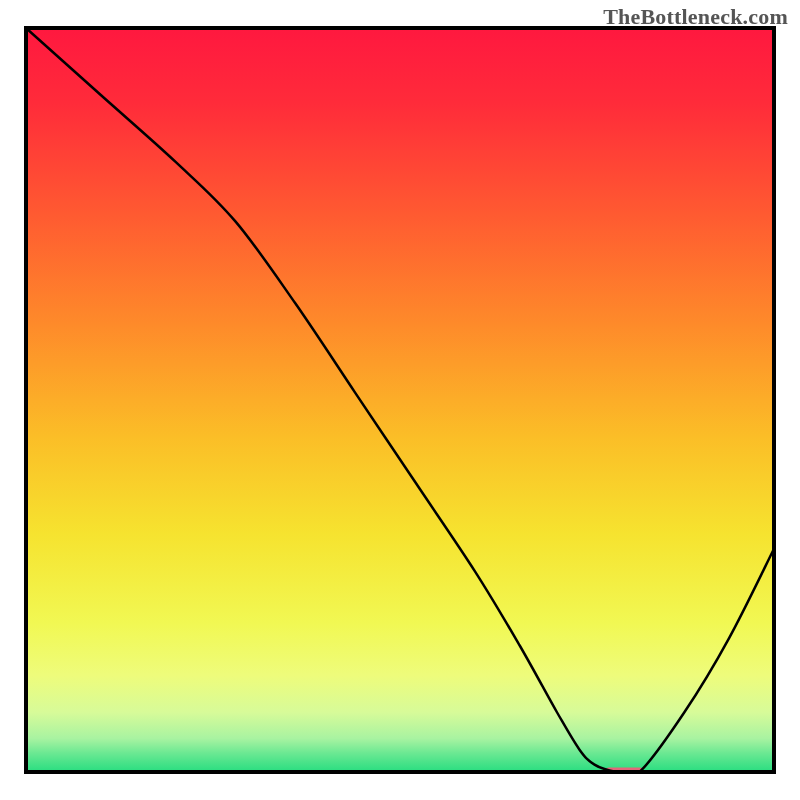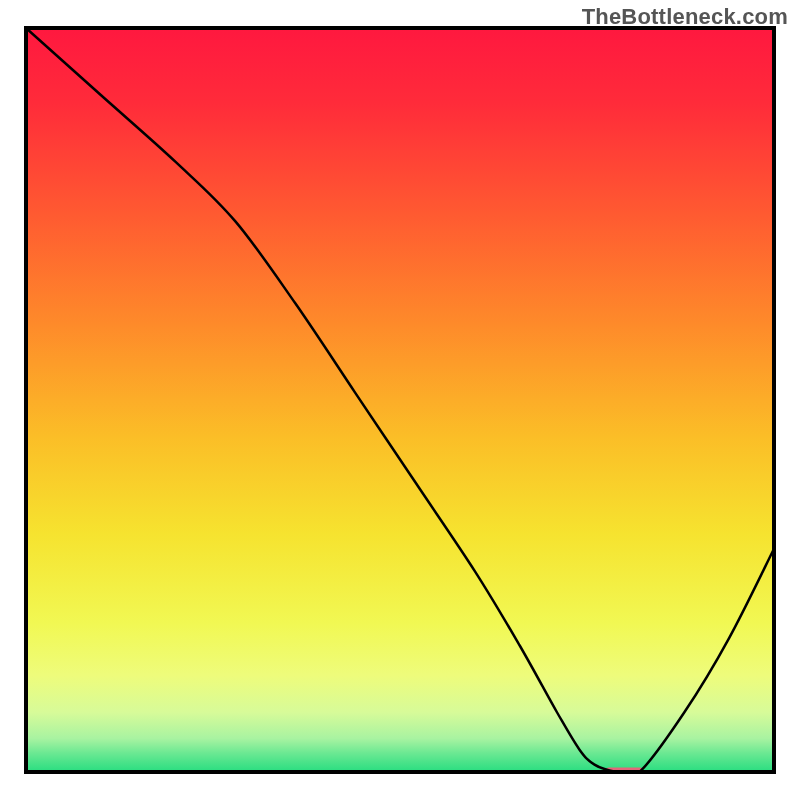--- a/index.html
+++ b/index.html
@@ -18,20 +18,21 @@
   }
   .watermark {
     position: absolute;
     top: 4px;
     right: 12px;
     font-size: 22px;
     font-weight: bold;
     color: #555;
     z-index: 10;
     letter-spacing: 0.2px;
+    font-family: Liberation Serif, serif;
   }
   svg {
     display: block;
   }
 </style>
 </head>
 <body>
 
 <div class="chart-container">
   <div class="watermark">TheBottleneck.com</div>

